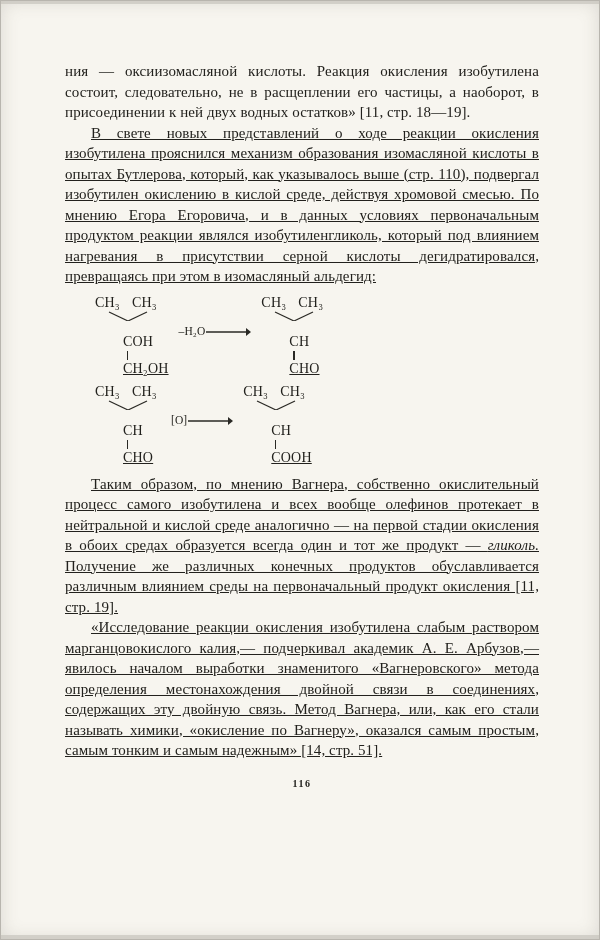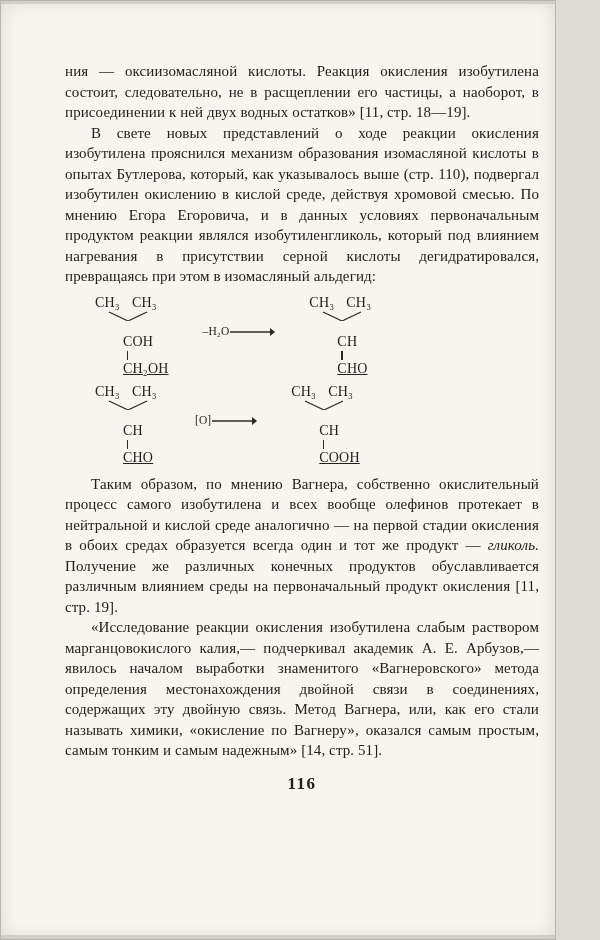--- a/index.html
+++ b/index.html
@@ -1,21 +1,21 @@
 <!DOCTYPE html>
 <html lang="ru"><head>
 <meta charset="utf-8">
 <style>
   * { margin:0; padding:0; box-sizing:border-box; }
   html,body { width:600px; }
   body { background:#dddbd5; font-family:"Liberation Serif","DejaVu Serif",serif; }
 
   .page {
     position:relative;
-    width:556px; height:940px;
+    width:600px; height:940px;
     background:#f7f5ef;
     color:#22211d;
     overflow:hidden;
     border:1px solid #b8b5ae;
     box-shadow: inset 0 0 18px rgba(90,85,70,0.18);
   }
   .page::before { 
     content:""; position:absolute; left:0; top:0; width:100%; height:3px;
     background:#c7c4bd; opacity:.7;
   }
@@ -23,26 +23,26 @@
     content:""; position:absolute; left:0; bottom:0; width:100%; height:4px;
     background:#c7c4bd; opacity:.7;
   }
 
   .text-block {
     position:absolute; left:64px; top:60px; width:474px;
     font-size:15px; line-height:20.5px;
     text-align:justify; letter-spacing:0.1px;
   }
   p.para { margin:0; }
-  p.indent { text-indent:26px; }
+  p.indent { text-indent:26px;text-decoration:underline; }
 
   
   .formula-row {
     display:flex; align-items:center;
-    gap:34px;
+    gap:10px;
     margin:9px 0 9px 30px;
     text-align:right;
   }
   .struct {
     display:flex; flex-direction:column; align-items:flex-start;
     font-size:14px; line-height:1; letter-spacing:0.2px;
   }
   .methyls { display:flex; gap:12px; }
   .vee { display:block; margin-top:1px; }
   .vee line { stroke:#2a2925; stroke-width:1.2; }
@@ -55,21 +55,21 @@
     transform:translateY(-4px);
   }
   .arrow-label { font-size:11.5px; margin-bottom:1px; white-space:nowrap; }
   .rx-arrow svg line { stroke:#2a2925; stroke-width:1.3; }
   .rx-arrow svg polygon { fill:#2a2925; }
 
   .italic { font-style:italic; }
 
   .page-number {
     text-align:center; margin-top:13px;
-    font-size:17px; letter-spacing:1.5px; font-weight:bold;
+    font-size:10px; letter-spacing:1.5px; font-weight:bold;
   }
 </style>
 </head>
 <body>
 
 <div class="page">
   <div class="text-block">
 
     <p class="para">ния — оксиизомасляной кислоты. Реакция окисления изобутилена состоит, следовательно, не в расщеплении его частицы, а наоборот, в присоединении к ней двух водных остатков» [11, стр. 18—19].</p>
 

